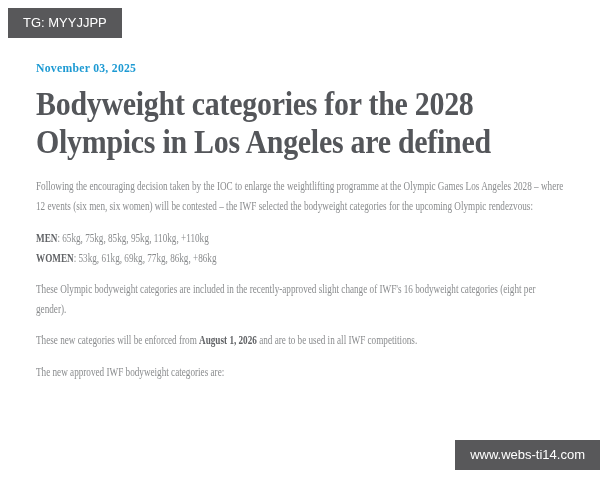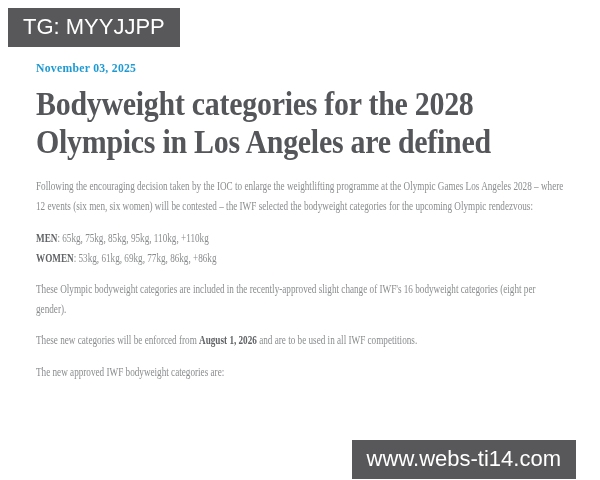--- a/index.html
+++ b/index.html
@@ -16,28 +16,28 @@
     font-family:"Liberation Sans", sans-serif;
     position:relative;
   }
   .page{position:relative;width:600px;height:480px;background:#fff;}
 
   
   .badge{
     position:absolute;
     background:var(--badge-bg);
     color:#ffffff;
-    font-size:22px;
+    font-size:13px;
     line-height:1;
     padding:8px 15px 9px 15px;
     white-space:nowrap;
     text-align:right;
   }
   .badge-tl{top:8px;left:8px;}
-  .badge-br{top:440px;right:24px;}
+  .badge-br{top:440px;right:0;}
 
   
   .article{
     position:absolute;
     top:60px;left:36px;
     width:540px;
     font-family:Liberation Serif, serif;
   }
 
   

